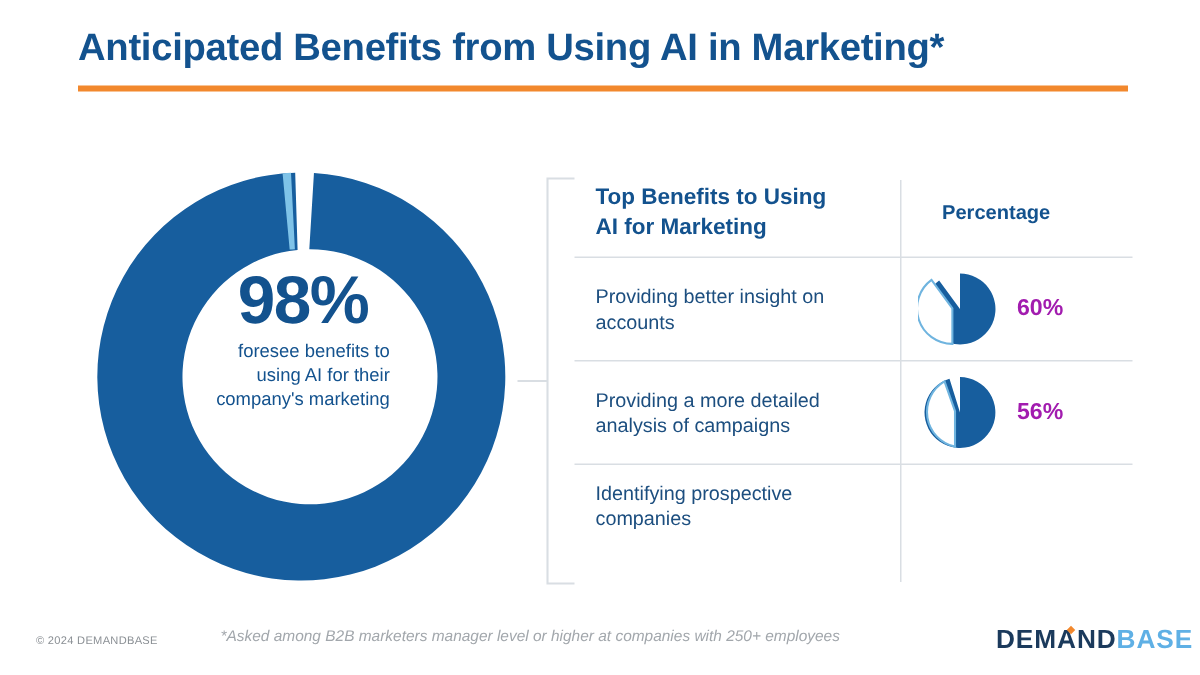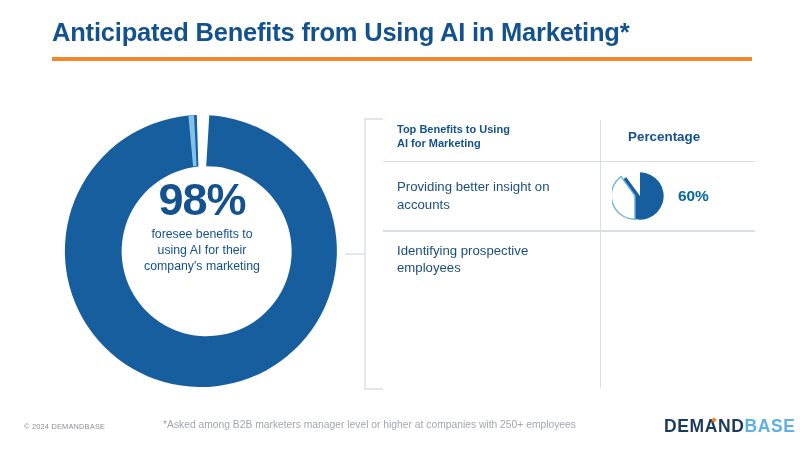--- a/index.html
+++ b/index.html
@@ -31,53 +31,53 @@
   #donut-center{
     position:absolute;left:64px;top:66px;width:166px;height:150px;
     display:flex;flex-direction:column;align-items:center;justify-content:flex-start;
     text-align:center;
   }
   #donut-big{
     font-size:45px;font-weight:bold;color:#13528E;line-height:0.98;
     letter-spacing:-1px;
   }
   #donut-sub{
-    margin-top:5px;font-size:12.3px;color:#13528E;line-height:1.28;
+    margin-top:5px;font-size:12.3px;color:#13528E;line-height:1.28;text-align:right;
   }
 
   
   #bracket{position:absolute;left:343px;top:118px;}
 
   
   #table{
     position:absolute;left:383px;top:118px;width:372px;
   }
   .trow{display:flex;align-items:stretch;}
   .c-label{width:217px;box-sizing:border-box;padding:10px 18px 10px 14px;display:flex;align-items:center;}
   .c-pct{width:155px;box-sizing:border-box;padding:6px 6px 6px 12px;display:flex;align-items:center;gap:10px;}
   #thead .c-label,#thead .c-pct{padding-top:4px;padding-bottom:10px;}
-  .head-text{font-size:11px;font-weight:bold;color:#13528E;line-height:1.3;}
+  .head-text{font-size:15px;font-weight:bold;color:#13528E;line-height:1.3;}
   .head-pct{font-size:13.4px;font-weight:bold;color:#13528E;padding-left:16px;text-align:center;}
   .benefit-text{font-size:13.2px;color:#1C4E7F;line-height:1.32;}
-  .pct-value{font-size:15.4px;font-weight:bold;color:#0369a1;}
+  .pct-value{font-size:15.4px;font-weight:bold;color:#a21caf;}
   .divider{height:1px;background:#D9DEE3;width:100%;}
   #vline{
     position:absolute;left:600px;top:120px;width:1px;height:268px;background:#D9DEE3;
   }
   .pie-cell{width:56px;height:56px;flex:0 0 56px;}
 
   
   #footer{position:absolute;left:0;top:415px;width:800px;height:35px;}
   #copyright{
     position:absolute;left:24px;top:7px;font-size:7.4px;color:#8A8F94;
     letter-spacing:0.2px;
   }
   #footnote{
     position:absolute;left:147px;top:4px;font-size:10.3px;color:#A2A7AC;
-    margin-left:16px;
+    font-style:italic;
   }
   #logo{position:absolute;left:664px;top:1px;}
   .logo-text{font-size:17.5px;font-weight:bold;letter-spacing:0.6px;margin-top:19px;}
   .logo-dark{color:#1B3A5C;}
   .logo-light{color:#5FB0E5;}
   #logo-dot{
     position:absolute;left:48px;top:2px;width:4px;height:4px;
     background:#F2882D;transform:rotate(45deg);
   }
 </style>
@@ -141,27 +141,42 @@
         <svg class="pie-cell" viewBox="-32 -32 64 64">
 
           <path fill="#175E9E" d="M 0 0 L 0 -27 A 27 27 0 1 1 -15.9 -21.8 Z"></path>
           <path fill="#ffffff" stroke="#6FB4DF" stroke-width="1.6" d="M -3.2 -2.2 L -19.1 -24.0 A 27 27 0 0 0 -3.2 24.8 Z" transform="translate(-2.6,1.8)"></path>
         </svg>
         <div class="pct-value">60%</div>
       </div>
     </div>
     <div class="divider"></div>
 
+    <div class="trow">
+      <div class="c-label">
+        <div class="benefit-text">
+          <div>Providing a more detailed</div>
+          <div>analysis of campaigns</div>
+        </div>
+      </div>
+      <div class="c-pct">
+        <svg class="pie-cell" viewBox="-32 -32 64 64">
+          <path fill="#175E9E" d="M 0 0 L 0 -27 A 27 27 0 1 1 -8.0 -25.8 Z"></path>
+          <path fill="#ffffff" stroke="#6FB4DF" stroke-width="1.6" d="M -1.6 -2.6 L -9.6 -25.3 A 27 27 0 0 0 -1.6 24.4 Z" transform="translate(-2.2,1.6)"></path>
+        </svg>
+        <div class="pct-value">56%</div>
+      </div>
+    </div>
     <div class="divider"></div>
 
     <div class="trow">
       <div class="c-label">
         <div class="benefit-text">
           <div>Identifying prospective</div>
-          <div>employees</div>
+          <div>companies</div>
         </div>
       </div>
     </div>
 
   </div>
 
   <div id="footer">
     <div id="copyright">© 2024 DEMANDBASE</div>
     <div id="footnote">*Asked among B2B marketers manager level or higher at companies with 250+ employees</div>
     <div id="logo">

